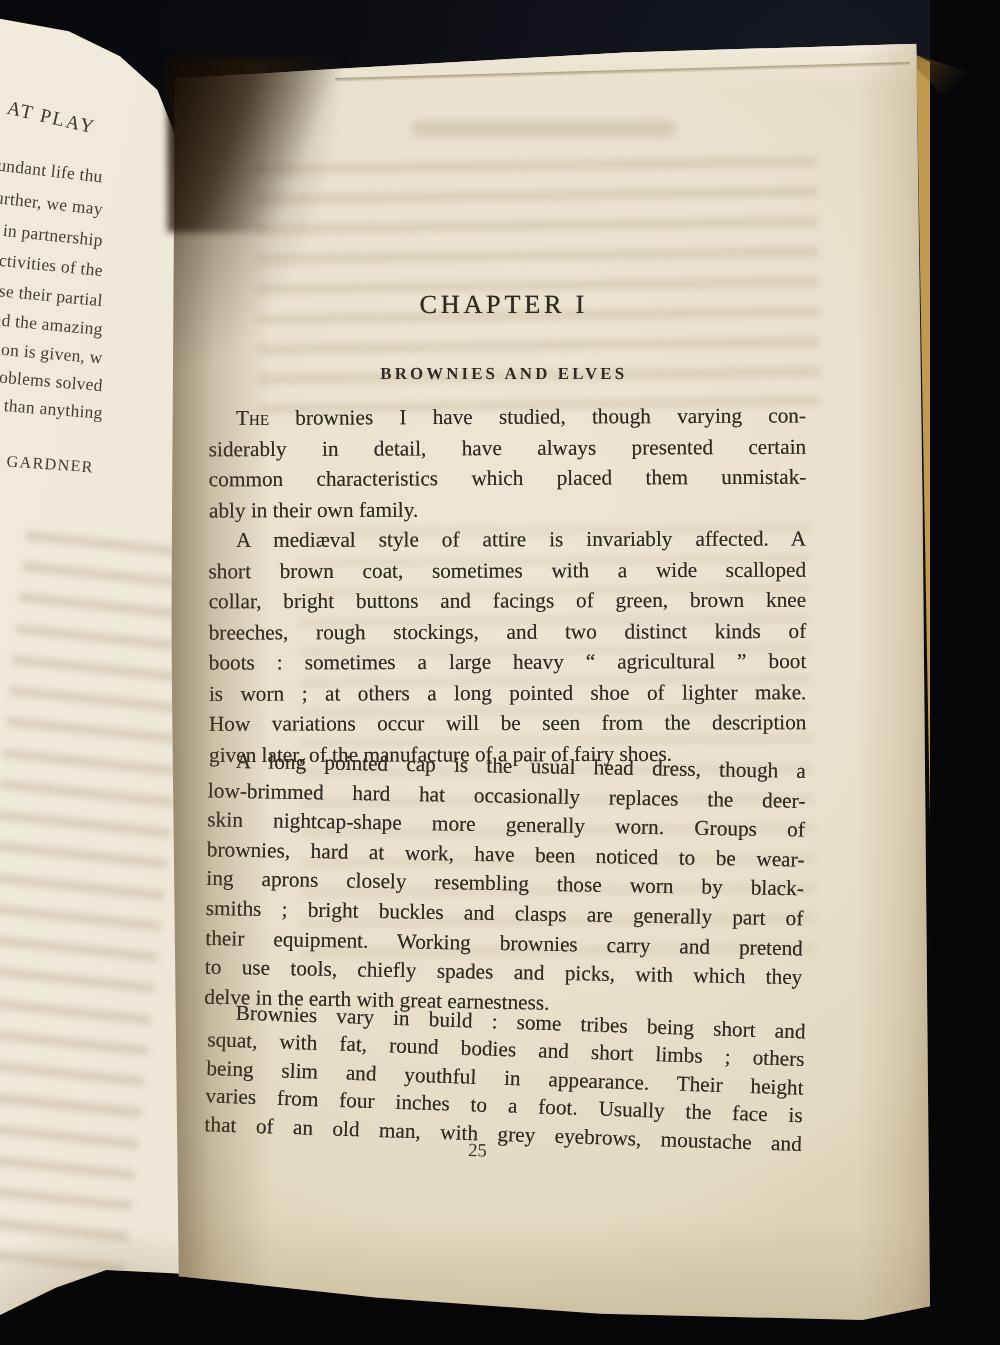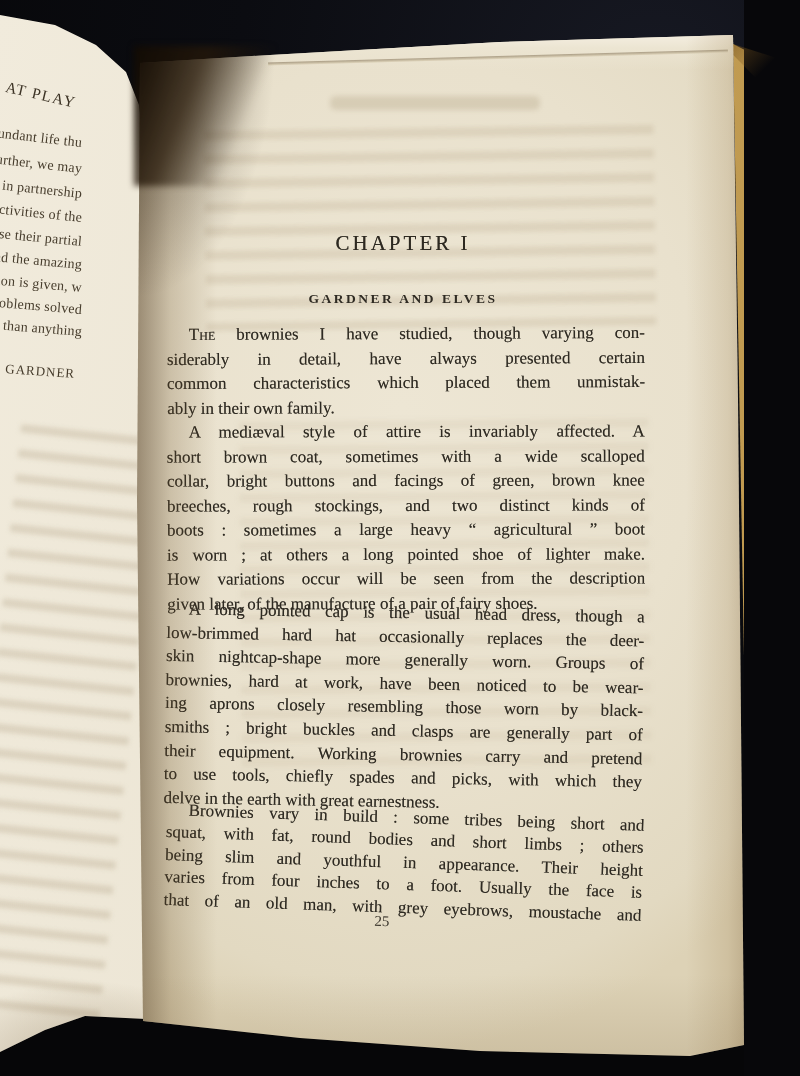--- a/index.html
+++ b/index.html
@@ -133,21 +133,21 @@
     <div class="lsig">E. L. GARDNER</div>
     <div class="left-shade"></div>
   </div>
 
   <div class="right-page">
     <div class="ghost ghost-h"></div>
     <div class="ghost ghost-a"></div>
     <div class="ghost ghost-b"></div>
 
     <div class="chapter-title">CHAPTER I</div>
-    <div class="chapter-sub">GARDNER AND ELVES</div>
+    <div class="chapter-sub">BROWNIES AND ELVES</div>
 
     <div class="para p1">
       <div class="line indent"><span class="sc">The</span><span> brownies I have studied, though varying con-</span></div>
     <div class="line">siderably in detail, have always presented certain</div>
         <div class="line">common characteristics which placed them unmistak-</div>
         <div class="line short">ably in their own family.</div>
       </div>
 
     <div class="para p2">
         <div class="line indent">A mediæval style of attire is invariably affected.  A</div>

